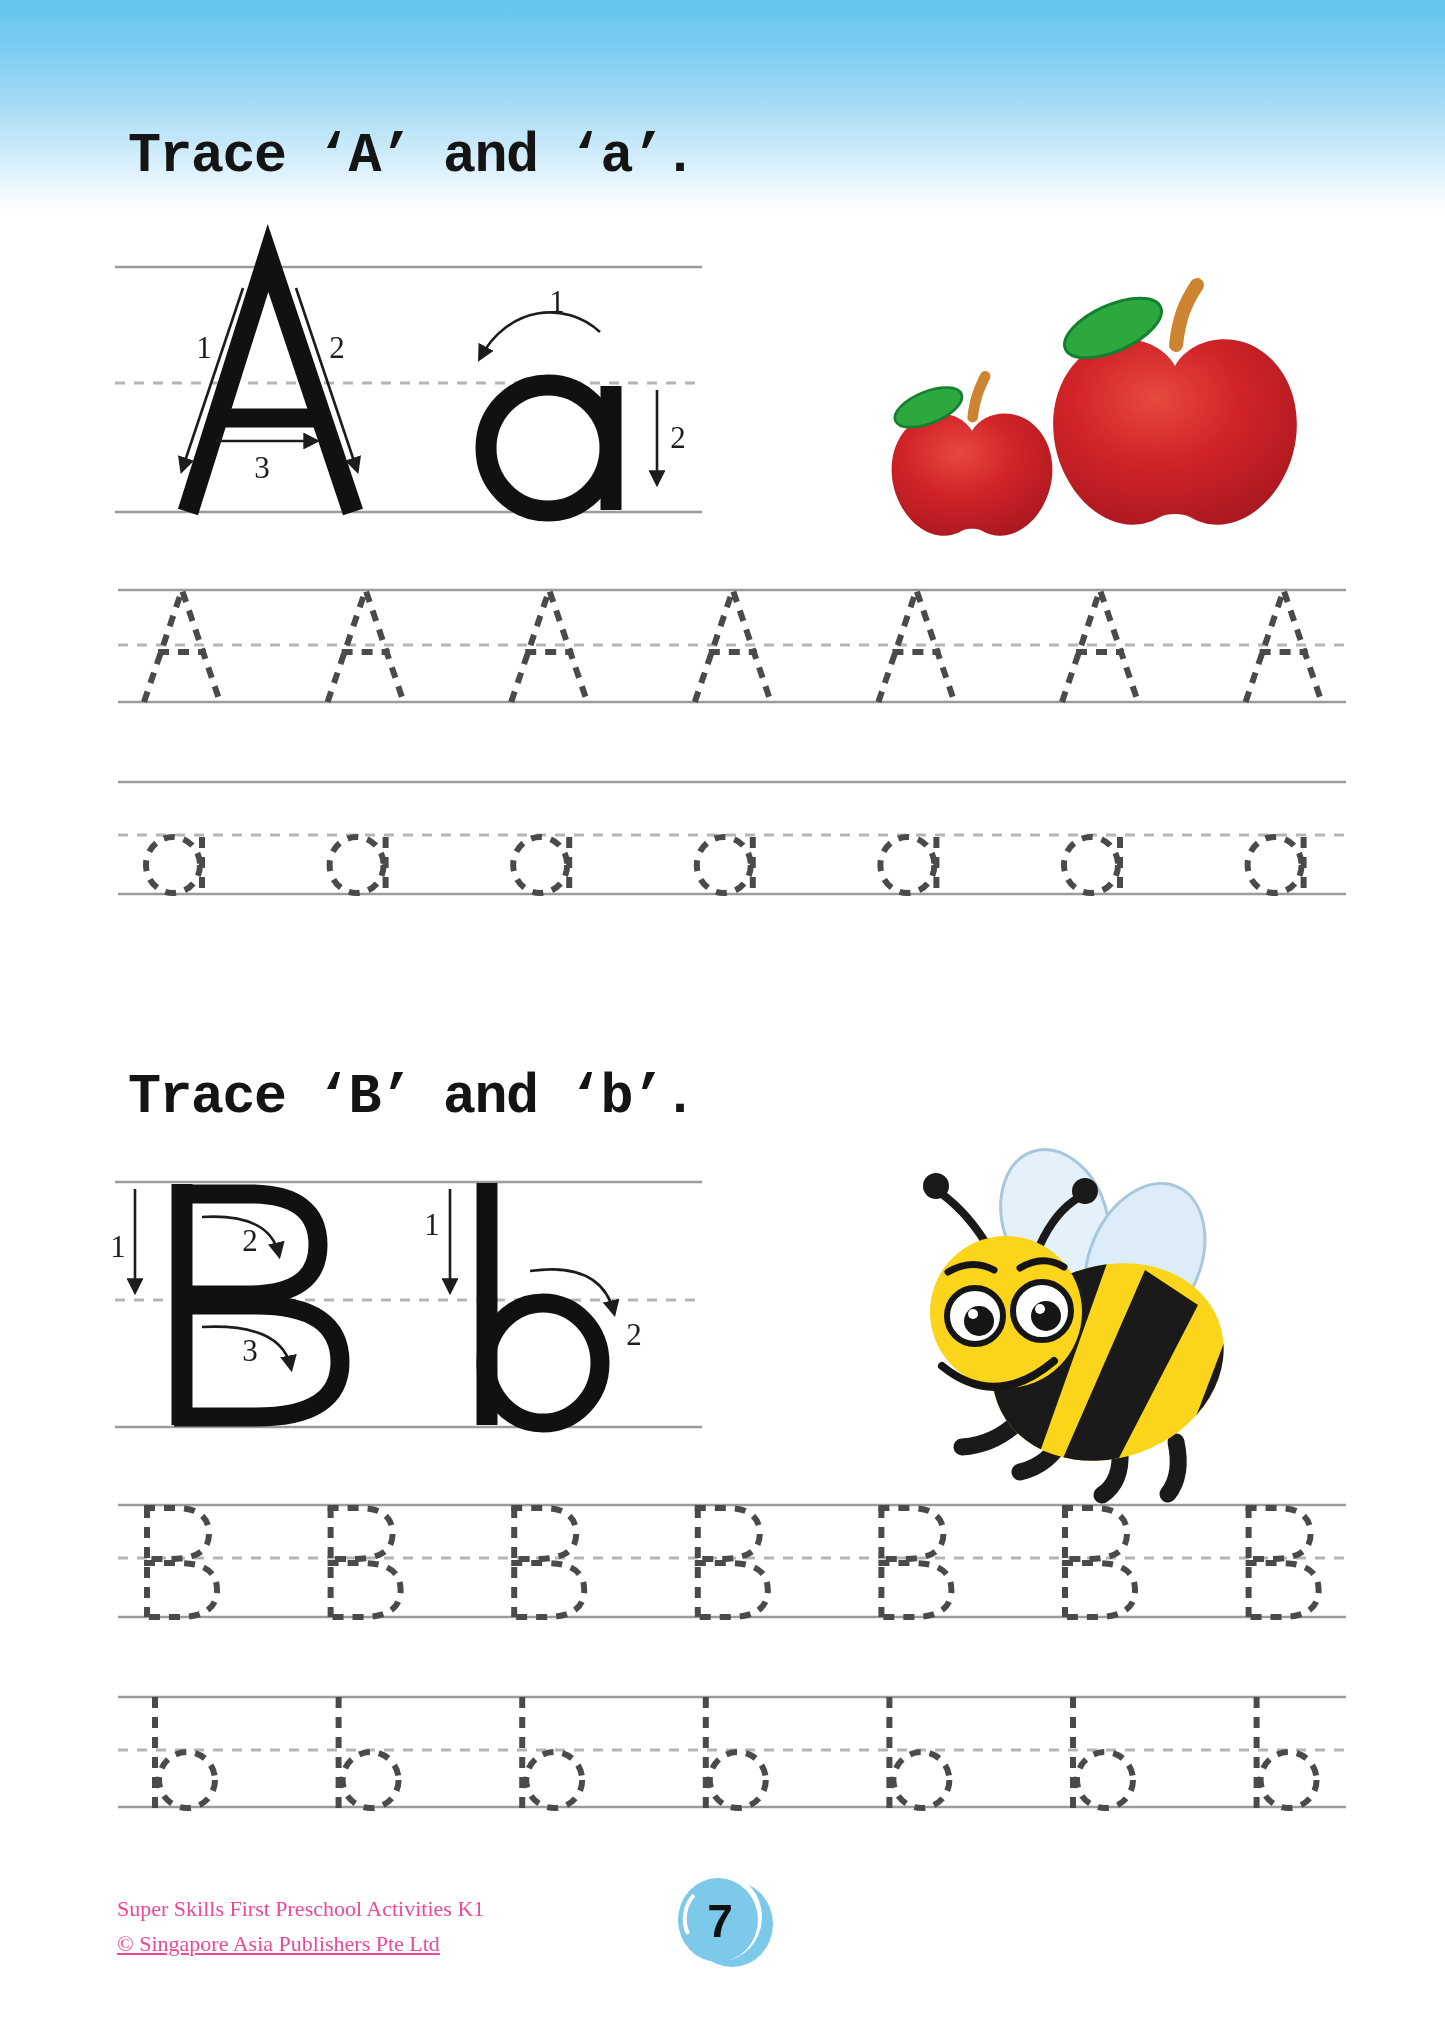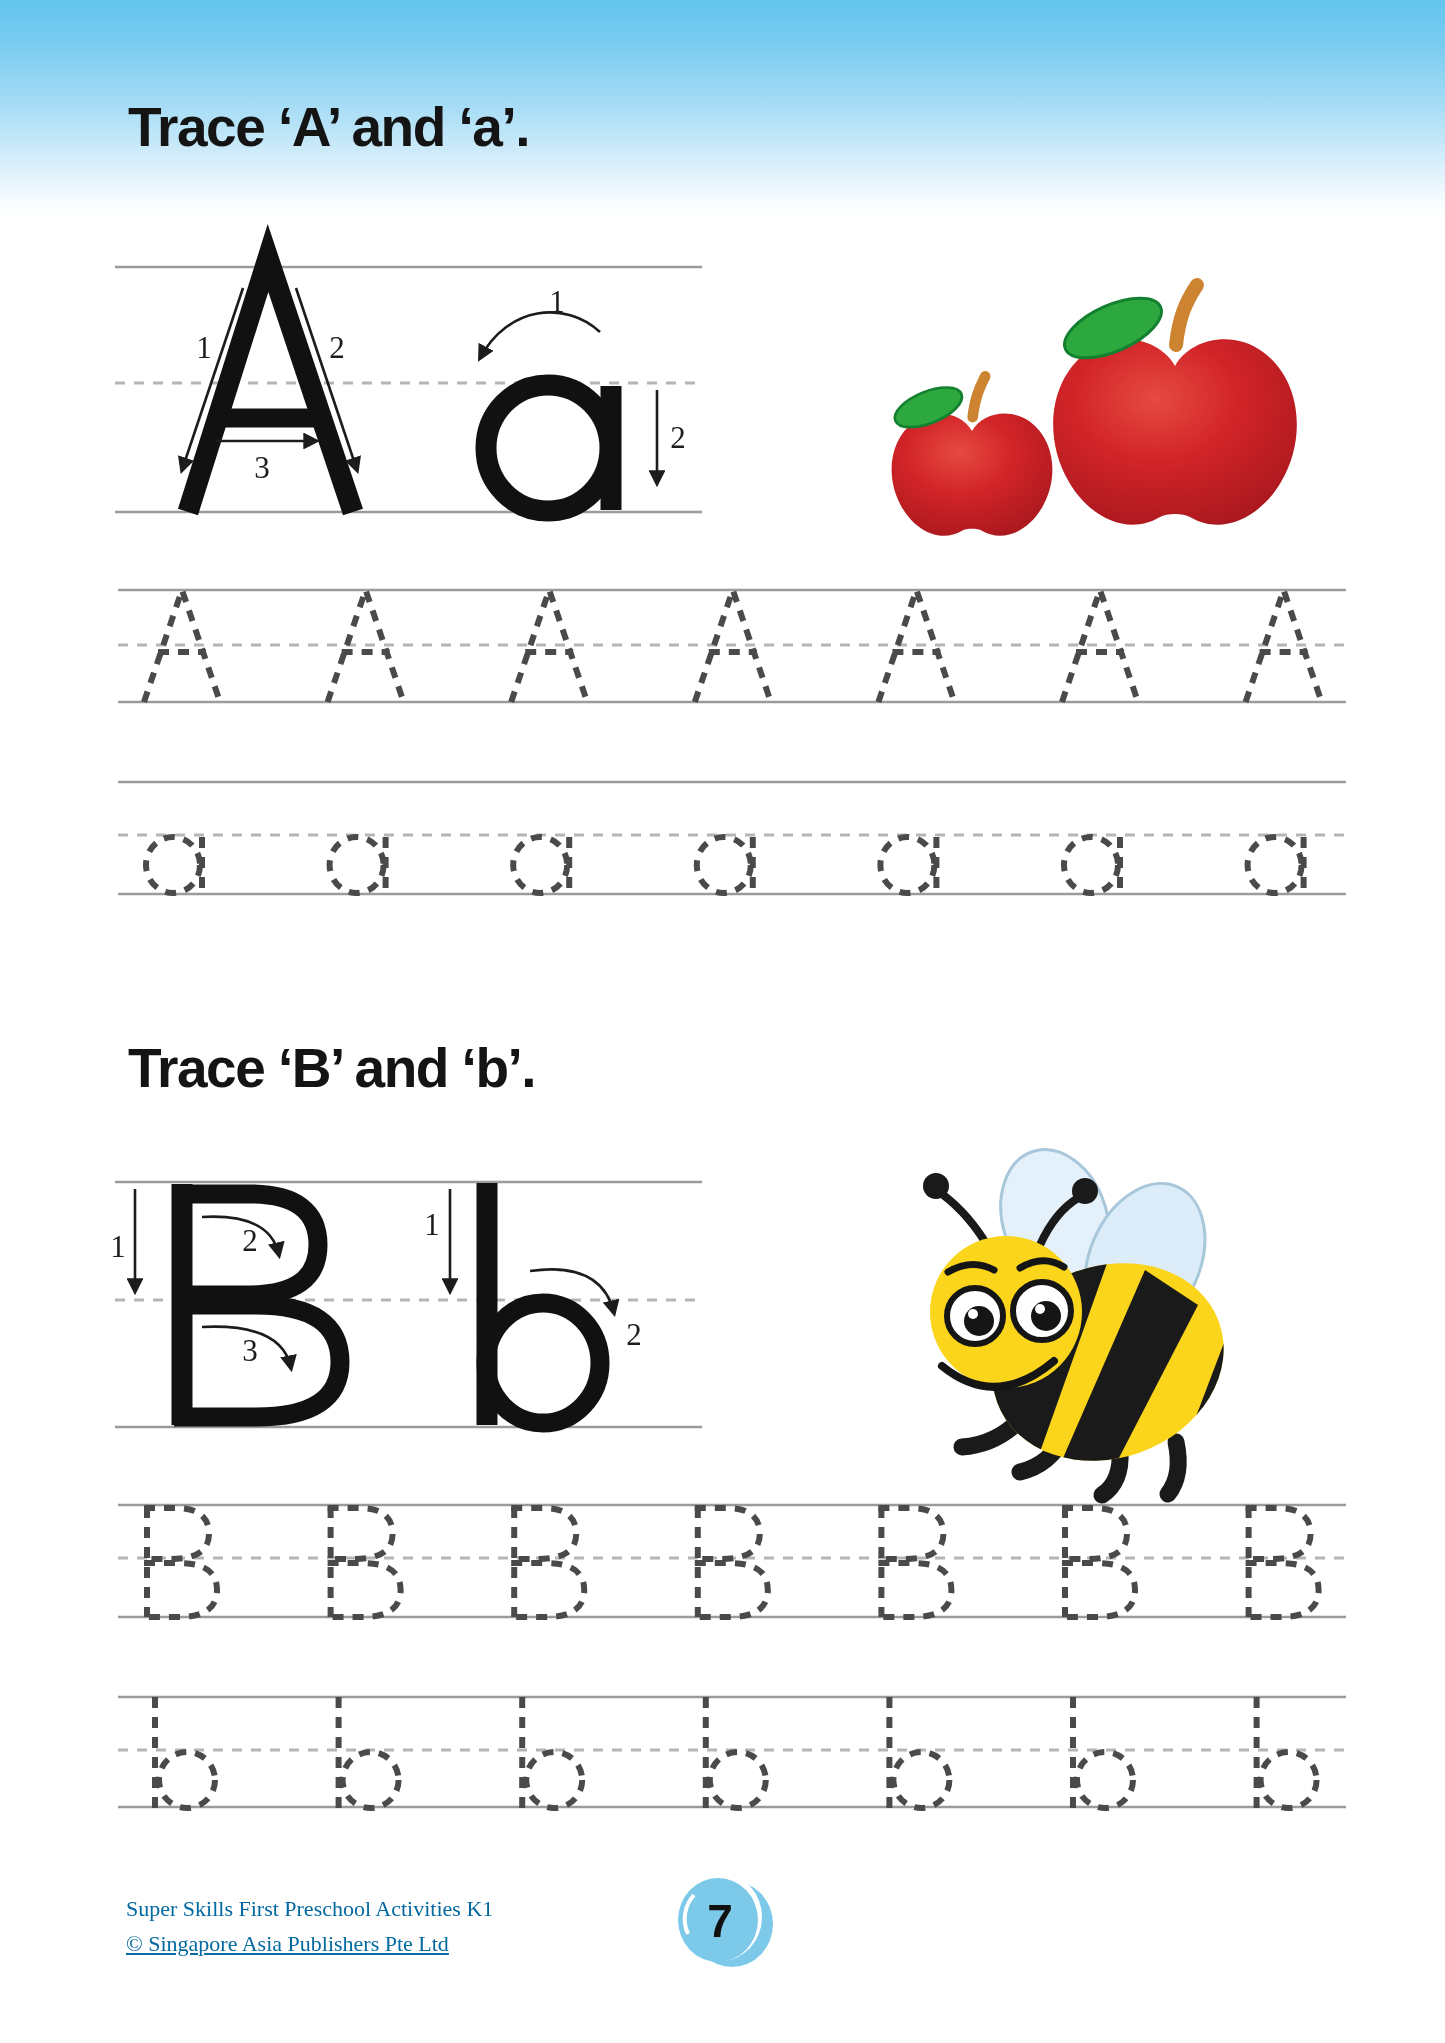--- a/index.html
+++ b/index.html
@@ -10,35 +10,36 @@
     overflow:hidden;
     font-family:"Liberation Sans",sans-serif;
   }
   #header-gradient{
     position:absolute;left:0;top:0;width:1445px;height:218px;
     background:linear-gradient(to bottom,#63c4ee 0%,#7ccdf1 22%,#a5dcf5 48%,#d8effb 75%,#f6fcff 92%,#ffffff 100%);
   }
   .heading{
     position:absolute;left:128px;
     font-weight:bold;font-size:55px;letter-spacing:-1.5px;color:#141414;
-    font-family:Liberation Sans, sans-serif;
+    font-family:Liberation Mono, monospace;
     white-space:nowrap;
+    margin-top:30px;
   }
   svg{position:absolute;overflow:visible;}
   .guide-top,.guide-bottom{stroke:#9b9b9b;stroke-width:2.6;}
   .guide-mid{stroke:#b5b5b5;stroke-width:3;stroke-dasharray:10 9;}
   .solid-letter{stroke:#111111;fill:none;}
   .arrow-line{stroke:#1c1c1c;stroke-width:2.6;fill:none;}
   .stroke-num{
     font-family:"Liberation Serif",serif;font-size:31px;fill:#1c1c1c;
     text-anchor:middle;
   }
   .trace g *{fill:none;stroke:#4a4a4a;stroke-width:6;stroke-dasharray:11 9;}
   #footer-line1,#footer-line2{
-    position:absolute;left:126px;color:#0369a1;
+    position:absolute;left:117px;color:#ec4899;
     font-family:"Liberation Serif",serif;font-size:22px;white-space:nowrap;
   }
   #footer-line1{top:1896px;}
   #footer-line2{top:1931px;text-decoration:underline;}
   #page-number-text{
     font-family:"Liberation Sans",sans-serif;font-weight:bold;font-size:46px;fill:#111;
     text-anchor:middle;
   }
 </style>
 </head>

